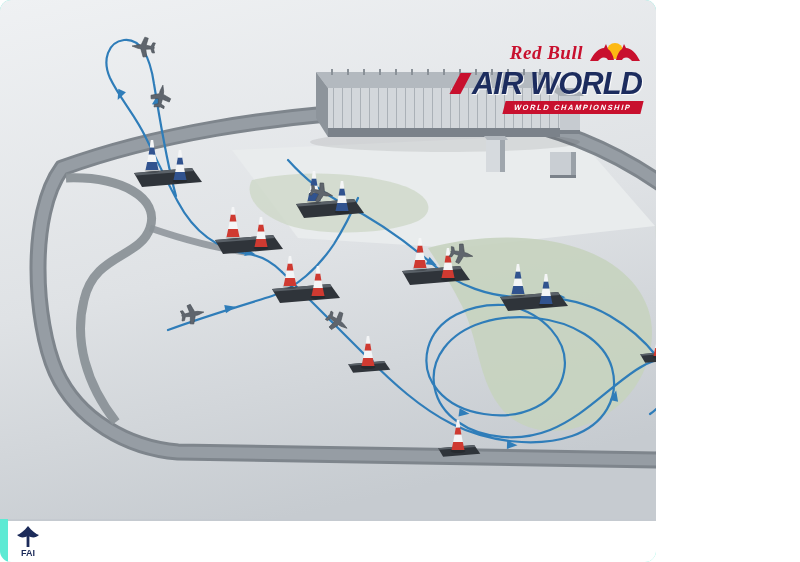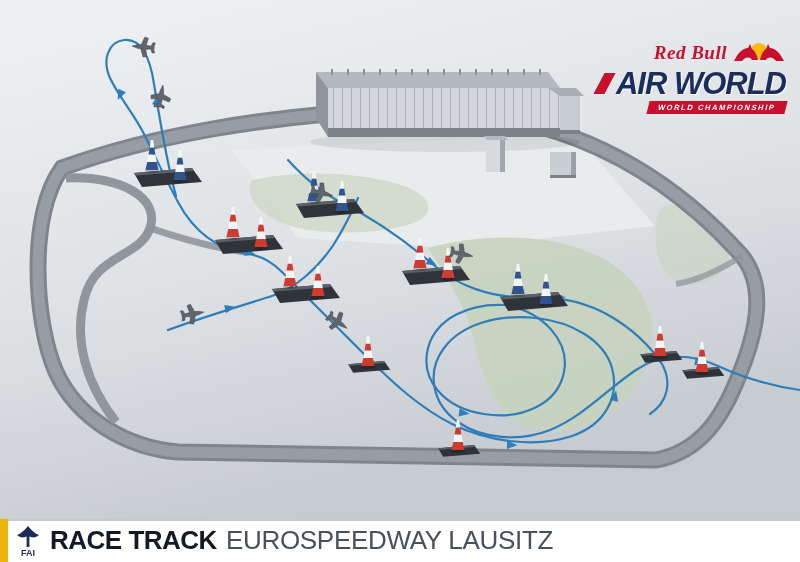--- a/index.html
+++ b/index.html
@@ -1,20 +1,20 @@
 <!DOCTYPE html>
 <html><head>
 <meta charset="utf-8">
 <style>
   html,body{margin:0;padding:0;}
   body{
     width:800px;height:562px;background:#ffffff;
     font-family:"Liberation Sans",sans-serif;overflow:hidden;
   }
-  .stage{position:relative;width:800px;height:562px;background:#eab308;overflow:hidden;}
+  .stage{position:relative;width:656px;height:562px;background:#5eead4;overflow:hidden;border-radius:11px;}
   svg.diagram{position:absolute;top:0;left:0;display:block;}
 
   
   .rb-logo{
     position:absolute;top:40px;right:14px;width:200px;
     display:flex;flex-direction:column;align-items:flex-end;gap:3px;
     z-index:5;
   }
   .rb-row1{display:flex;align-items:center;gap:5px;}
   .rb-wordmark{
@@ -224,19 +224,15 @@
     <div class="rb-banner">WORLD CHAMPIONSHIP</div>
   </div>
 
   <div class="footer">
     <div class="rule"></div>
     <svg class="fai-svg" viewBox="0 0 24 33">
       <path d="M12,1 C16,6 20,9 23,10 C20,13 16,13 12,11 C8,13 4,13 1,10 C4,9 8,6 12,1 Z" fill="#1c2b5a"></path>
       <rect x="10.6" y="10" width="2.8" height="12" fill="#1c2b5a"></rect>
       <text x="12" y="31" font-size="9" font-weight="bold" text-anchor="middle" fill="#1c2b5a">FAI</text>
     </svg>
-    <div class="title">
-      <span class="t-bold">RACE TRACK</span>
-      <span class="t-reg">EUROSPEEDWAY LAUSITZ</span>
-    </div>
   </div>
 
 </div>
 
 </body></html>

